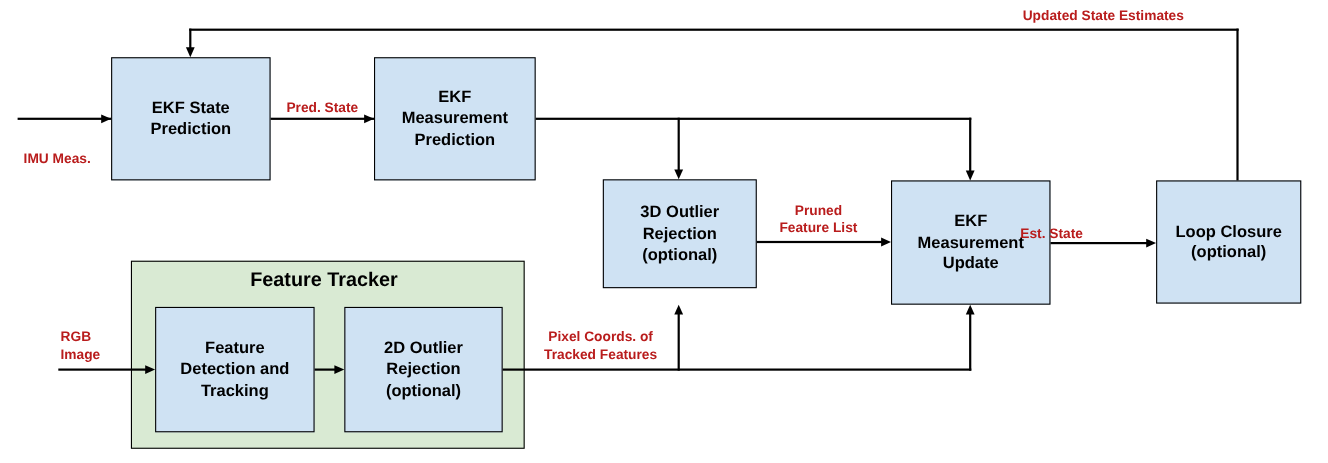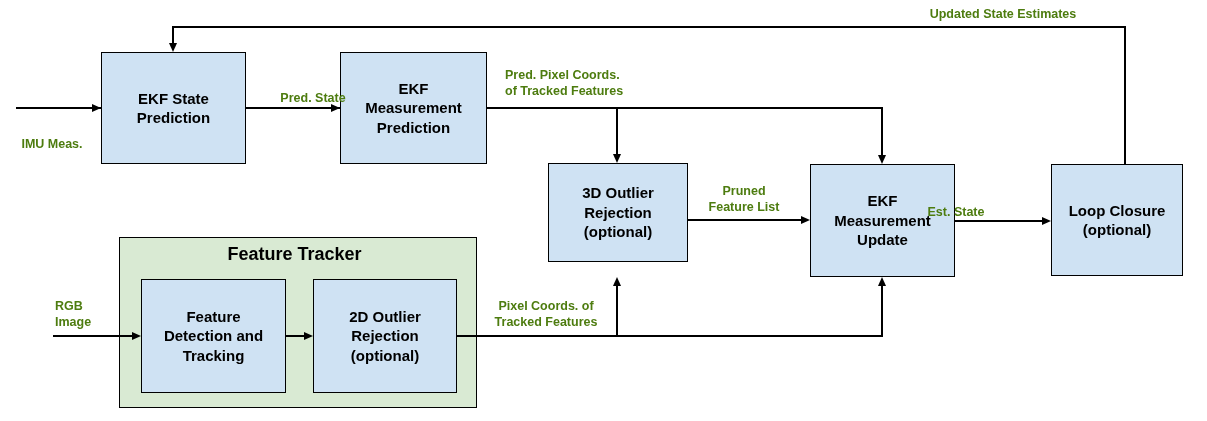--- a/index.html
+++ b/index.html
@@ -37,21 +37,21 @@
     text-align: center;
     font-weight: bold;
     font-size: 18px;
     color: #000;
   }
   .elabel {
     position: absolute;
     font-weight: bold;
     font-size: 12.5px;
     line-height: 1.3;
-    color: #4d7c0f;
+    color: #b91c1c;
     white-space: pre-line;
   }
   .center { text-align: center; }
   .h { position: absolute; height: 2px; background: var(--stroke, #000000); }
   .v { position: absolute; width: 2px; background: var(--stroke, #000000); }
   .ar { position: absolute; width: 0; height: 0;
         border-top: 4px solid transparent; border-bottom: 4px solid transparent;
         border-left: 9px solid var(--stroke, #000000); }
   .ad { position: absolute; width: 0; height: 0;
         border-left: 4px solid transparent; border-right: 4px solid transparent;
@@ -117,23 +117,21 @@
   <div class="h" style="left:286px; top:335px; width:20px;"></div>
   <div class="ar" style="left:304px; top:332px;"></div>
 
   <div class="h" style="left:457px; top:335px; width:426px;"></div>
   <div class="v" style="left:616px; top:283px; height:54px;"></div>
   <div class="au" style="left:613px; top:277px;"></div>
   <div class="v" style="left:881px; top:283px; height:54px;"></div>
   <div class="au" style="left:878px; top:277px;"></div>
 
   <div class="elabel center" style="left:12px; top:90px; width:80px;margin-top:46px;">IMU Meas.</div>
-  <div class="elabel center" style="left:246px; top:90px; width:94px;margin-left:20px;">Pred. State</div>
-  <div class="elabel" style="left:505px; top:67px; width:150px;">Pred. Pixel Coords.
-of Tracked Features</div>
+  <div class="elabel center" style="left:246px; top:90px; width:94px;">Pred. State</div>
   <div class="elabel center" style="left:903px; top:6px; width:200px;">Updated State Estimates</div>
   <div class="elabel center" style="left:688px; top:183px; width:112px;">Pruned
 Feature List</div>
   <div class="elabel center" style="left:898px; top:204px; width:116px;">Est. State</div>
   <div class="elabel" style="left:55px; top:298px; width:60px;">RGB
 Image</div>
   <div class="elabel center" style="left:484px; top:298px; width:124px;">Pixel Coords. of
 Tracked Features</div>
 
 </div>

